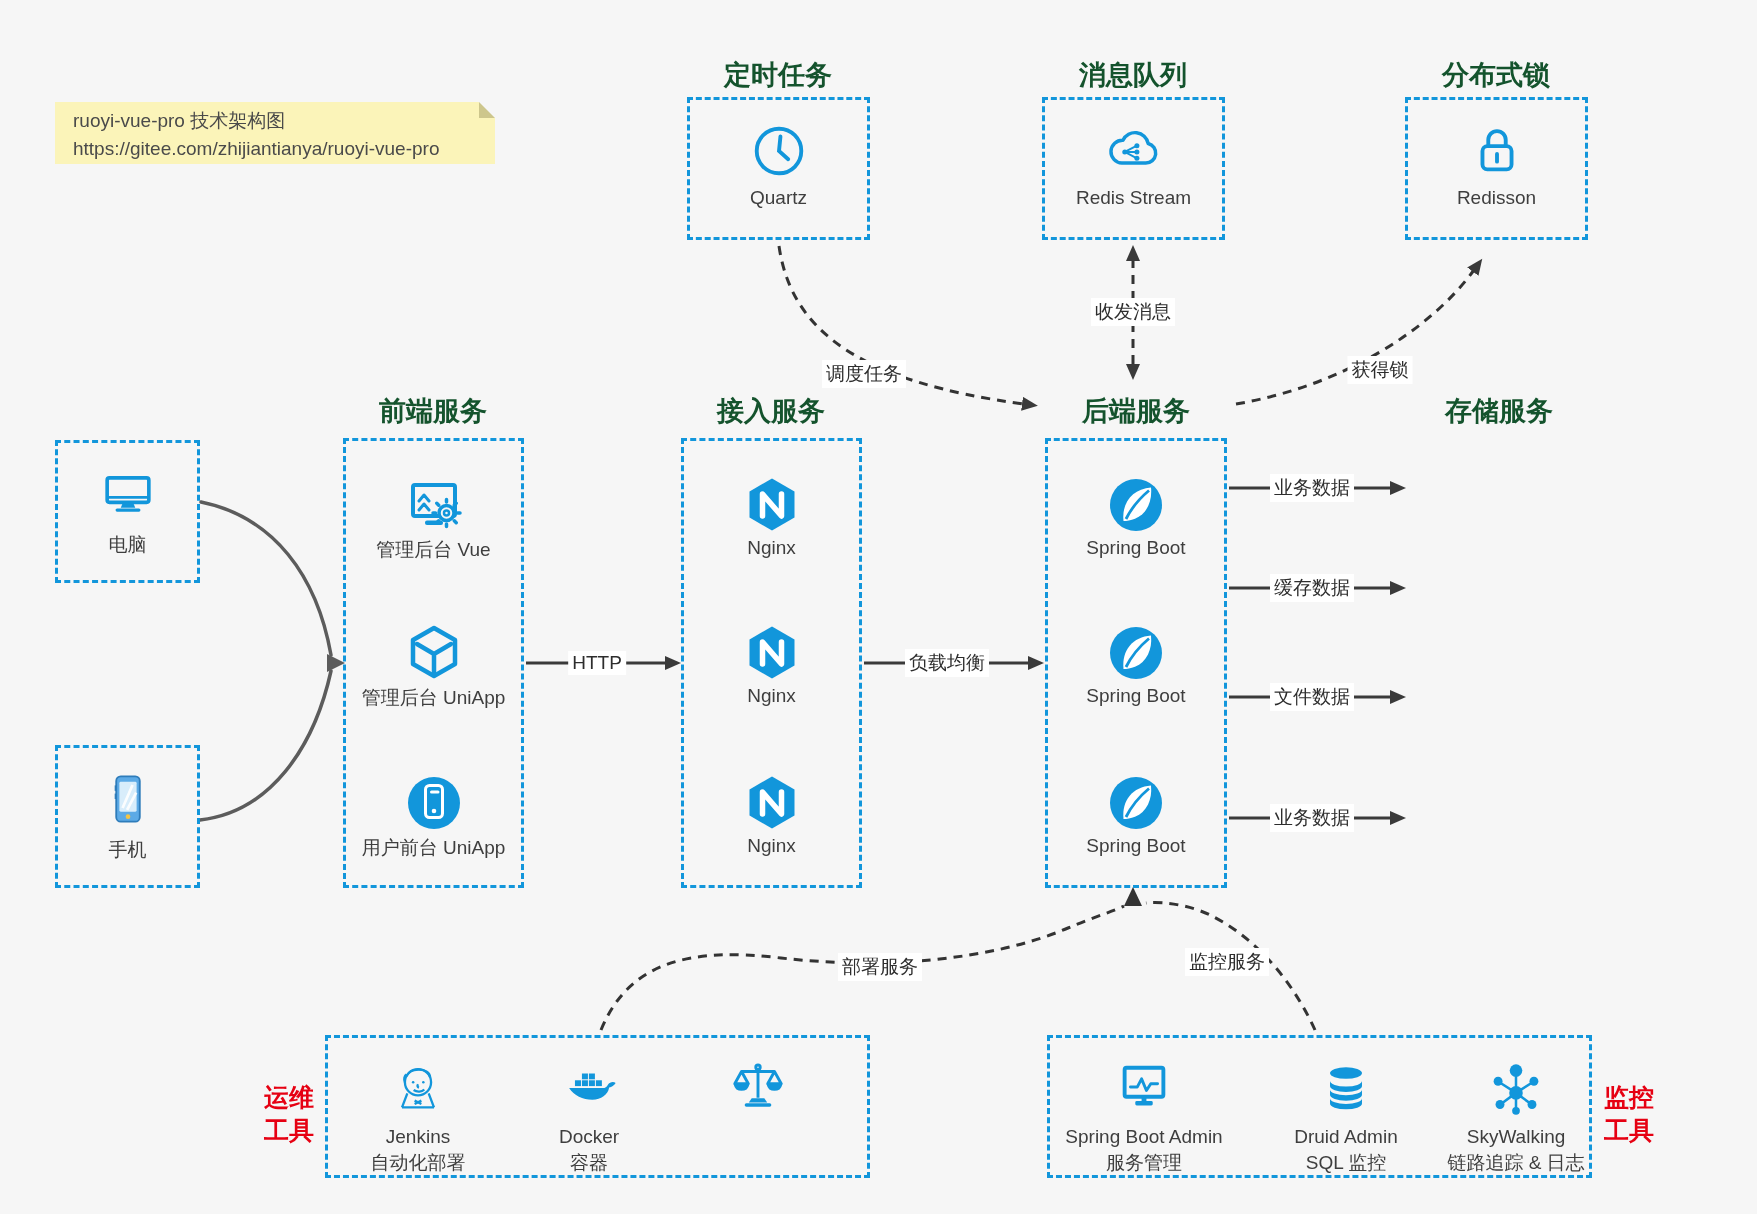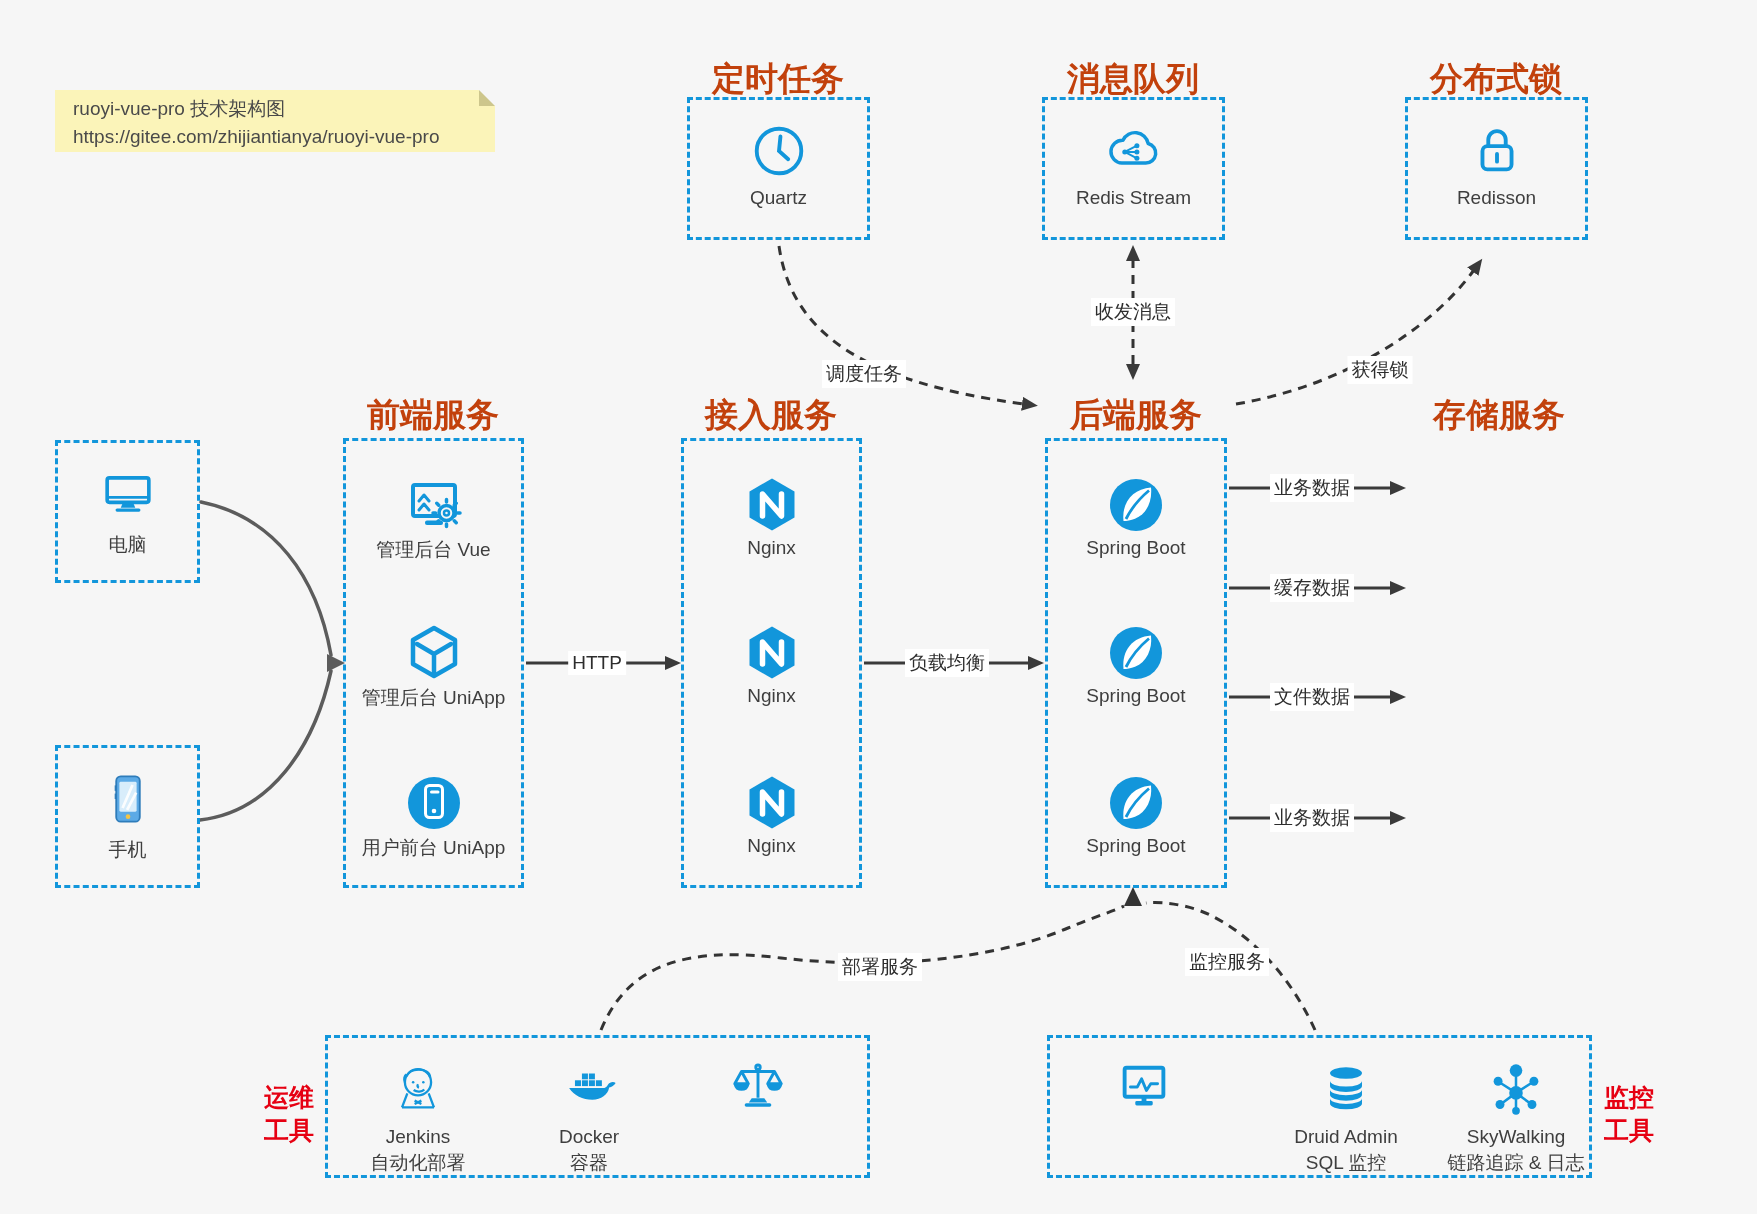--- a/index.html
+++ b/index.html
@@ -5,27 +5,27 @@
   html,body{margin:0;padding:0;background:#e9e9e9;}
   #canvas{position:relative;width:1757px;height:1214px;background:#f6f6f6;
           font-family:"Liberation Sans","DejaVu Sans",sans-serif;overflow:hidden;}
   #wires{position:absolute;left:0;top:0;z-index:1;}
   .gbox{position:absolute;border:3px dashed #1296db;box-sizing:border-box;z-index:2;background:transparent;}
   .node{position:absolute;left:0;right:0;text-align:center;}
   .bnode{position:absolute;width:200px;text-align:center;}
   .icon{display:block;margin:0 auto;}
   .nlabel{font-size:19px;color:#3e3e3e;margin-top:0;white-space:nowrap;}
   .blabel{font-size:19px;color:#3e3e3e;margin-top:4px;line-height:26px;white-space:nowrap;}
-  .rtitle{position:absolute;z-index:3;color:#c2410c;font-weight:bold;font-size:33px;
+  .rtitle{position:absolute;z-index:3;color:#14532d;font-weight:bold;font-size:27px;
           transform:translateX(-50%);white-space:nowrap;}
   .rside{position:absolute;z-index:3;color:#e60012;font-weight:bold;font-size:25px;
          line-height:33px;text-align:center;transform:translateX(-50%);}
   .elabel{position:absolute;z-index:4;background:#ffffff;color:#2d2d2d;font-size:19px;
           padding:1px 4px;transform:translate(-50%,-50%);white-space:nowrap;}
-  .note{position:absolute;left:55px;top:90px;width:440px;height:62px;background:#fbf4b9;
+  .note{position:absolute;left:55px;top:102px;width:440px;height:62px;background:#fbf4b9;
         z-index:3;color:#4a4a4a;font-size:19px;line-height:28px;padding:5px 0 0 18px;box-sizing:border-box;}
   .note .fold{position:absolute;top:0;right:0;width:0;height:0;
         border-bottom:16px solid #cdc68c;border-right:16px solid #f6f6f6;}
 </style>
 </head>
 <body>
 
 <div id="canvas">
 
 <svg width="0" height="0" style="position:absolute" aria-hidden="true">
@@ -367,20 +367,24 @@
           <use href="#sym-portainer"></use>
         </svg>
   </div>
 </div>
 
 <div class="gbox" style="left:1047px;top:1035px;width:545px;height:143px">
   <div class="bnode" style="left:-6px;top:20px">
     <svg class="icon" width="62" height="62" viewBox="0 0 64 64">
           <use href="#sym-sba"></use>
         </svg>
+    <div class="blabel">
+      <div>Spring Boot Admin</div>
+      <div>服务管理</div>
+    </div>
   </div>
   <div class="bnode" style="left:196px;top:20px">
     <svg class="icon" width="62" height="62" viewBox="0 0 64 64">
           <use href="#sym-druid"></use>
         </svg>
     <div class="blabel">
       <div>Druid Admin</div>
       <div>SQL 监控</div>
     </div>
   </div>

